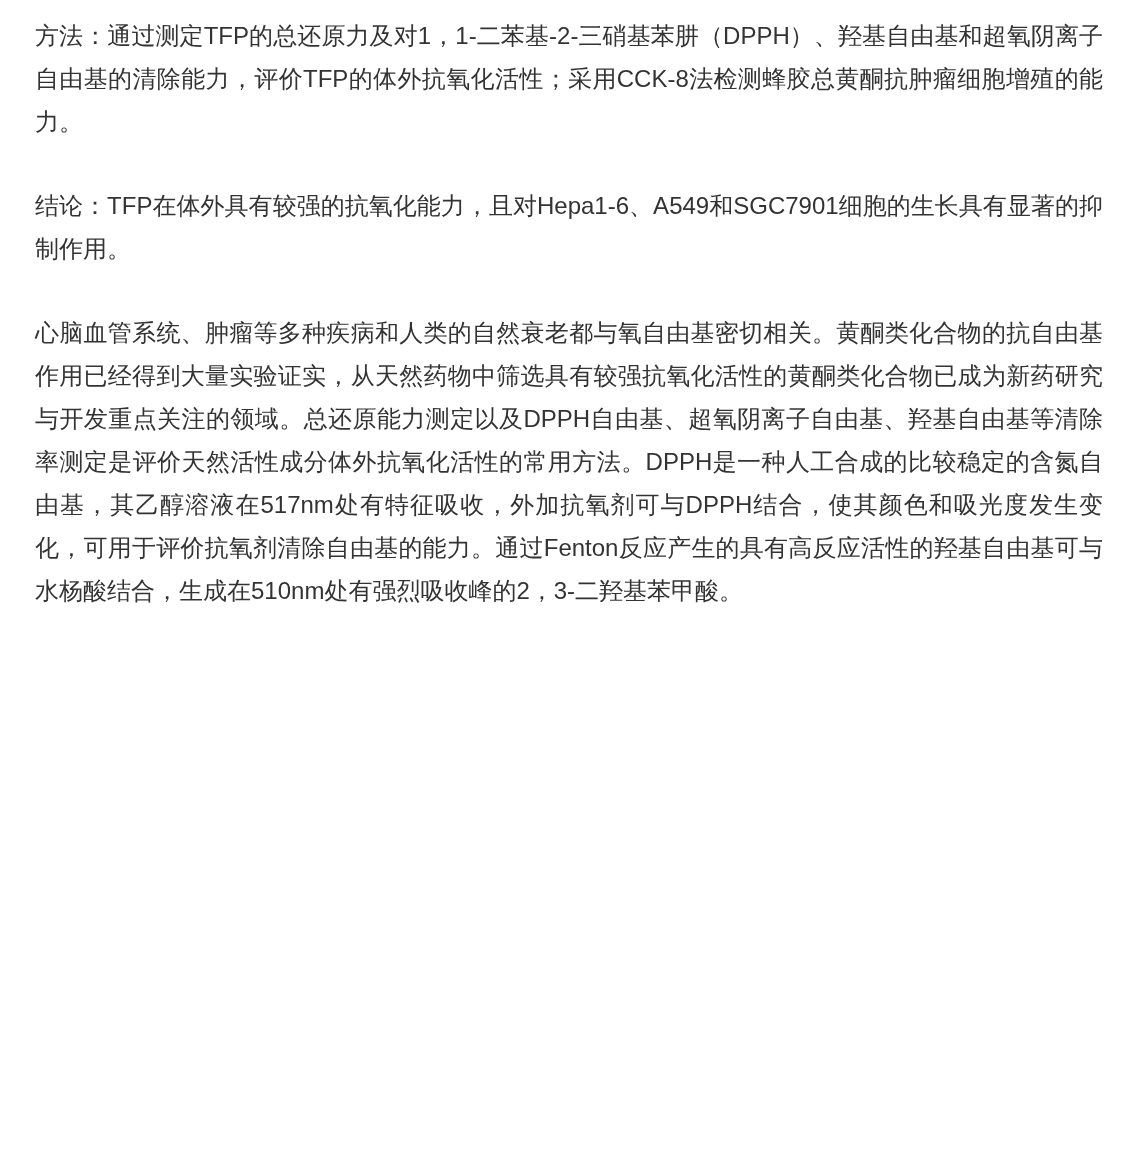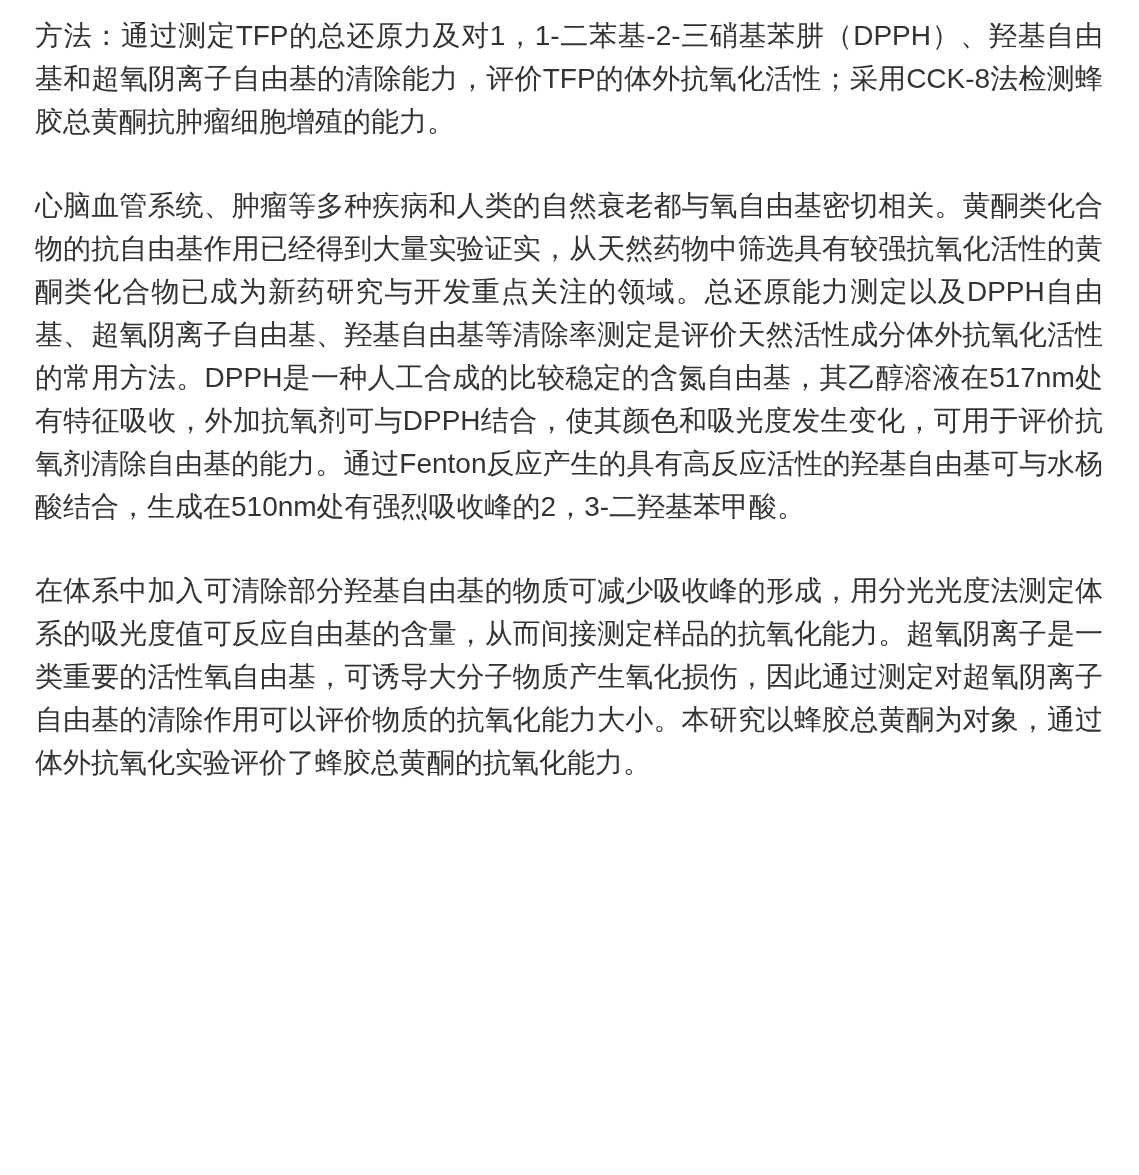--- a/index.html
+++ b/index.html
@@ -15,31 +15,31 @@
   }
   .page {
     box-sizing: border-box;
     width: 1139px;
     min-height: 1175px;
     padding: 14px 36px 30px 35px;
     background: #ffffff;
   }
   .page p {
     margin: 0 0 41px 0;
-    font-size: 28px;
+    font-size: 24px;
     line-height: 43px;
     color: #333333;
     text-align: justify;
     text-justify: inter-character;
     word-break: break-all;
   }
   .page p:last-child {
     margin-bottom: 0;
   }
 </style>
 </head>
 <body>
 
 <div class="page">
   <p>方法：通过测定TFP的总还原力及对1，1-二苯基-2-三硝基苯肼（DPPH）、羟基自由基和超氧阴离子自由基的清除能力，评价TFP的体外抗氧化活性；采用CCK-8法检测蜂胶总黄酮抗肿瘤细胞增殖的能力。</p>
+  <p>结论：TFP在体外具有较强的抗氧化能力，且对Hepa1-6、A549和SGC7901细胞的生长具有显著的抑制作用。</p>
   <p>心脑血管系统、肿瘤等多种疾病和人类的自然衰老都与氧自由基密切相关。黄酮类化合物的抗自由基作用已经得到大量实验证实，从天然药物中筛选具有较强抗氧化活性的黄酮类化合物已成为新药研究与开发重点关注的领域。总还原能力测定以及DPPH自由基、超氧阴离子自由基、羟基自由基等清除率测定是评价天然活性成分体外抗氧化活性的常用方法。DPPH是一种人工合成的比较稳定的含氮自由基，其乙醇溶液在517nm处有特征吸收，外加抗氧剂可与DPPH结合，使其颜色和吸光度发生变化，可用于评价抗氧剂清除自由基的能力。通过Fenton反应产生的具有高反应活性的羟基自由基可与水杨酸结合，生成在510nm处有强烈吸收峰的2，3-二羟基苯甲酸。</p>
-  <p>在体系中加入可清除部分羟基自由基的物质可减少吸收峰的形成，用分光光度法测定体系的吸光度值可反应自由基的含量，从而间接测定样品的抗氧化能力。超氧阴离子是一类重要的活性氧自由基，可诱导大分子物质产生氧化损伤，因此通过测定对超氧阴离子自由基的清除作用可以评价物质的抗氧化能力大小。本研究以蜂胶总黄酮为对象，通过体外抗氧化实验评价了蜂胶总黄酮的抗氧化能力。</p>
 </div>
 
 </body></html>

